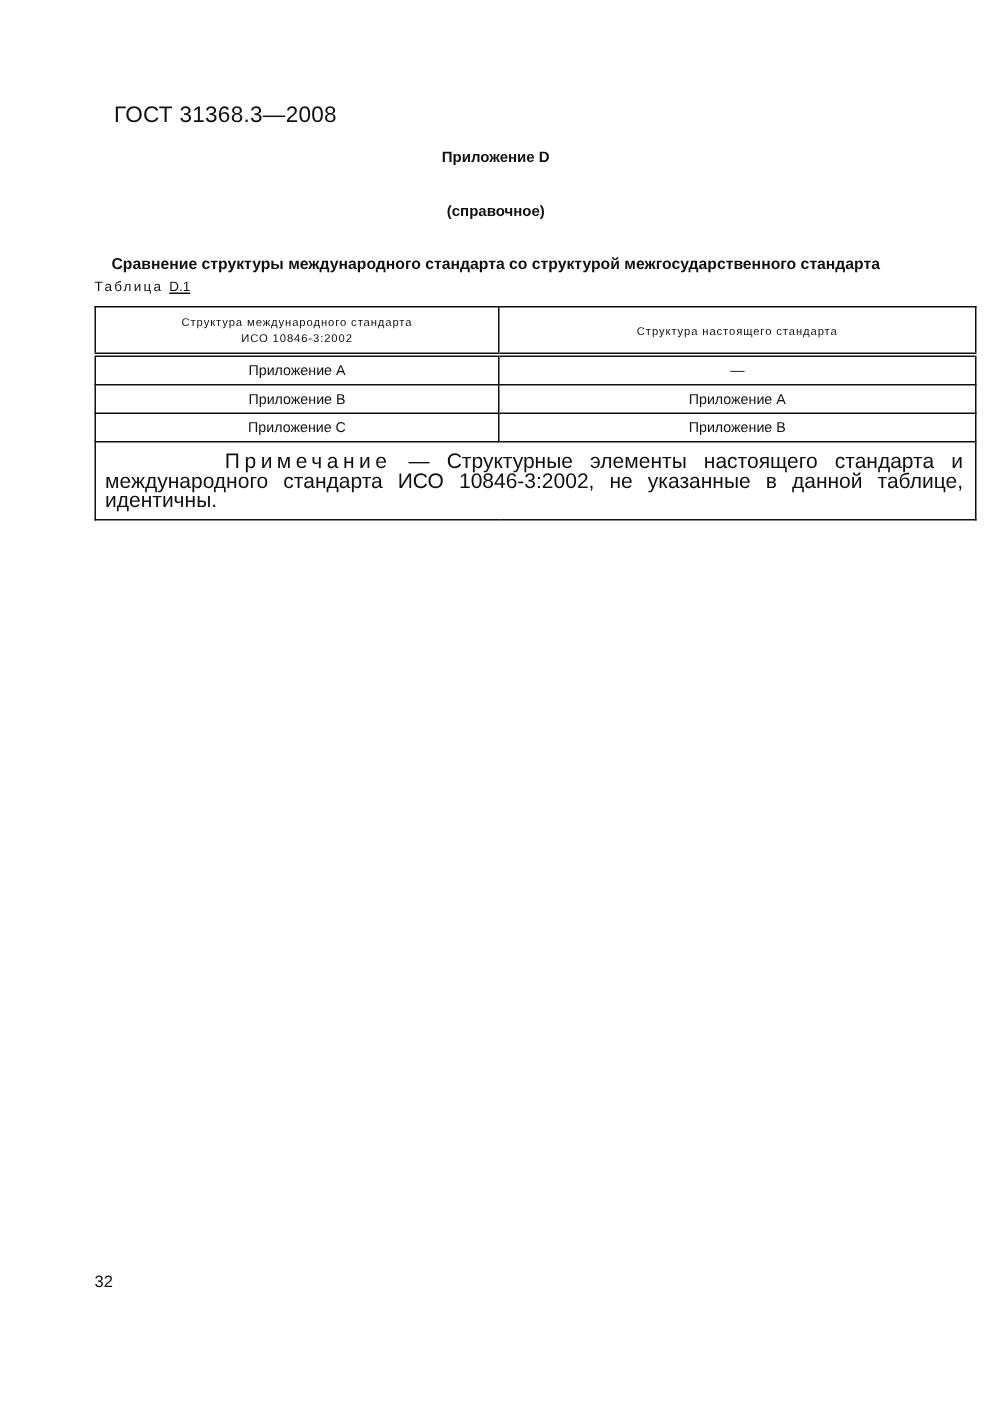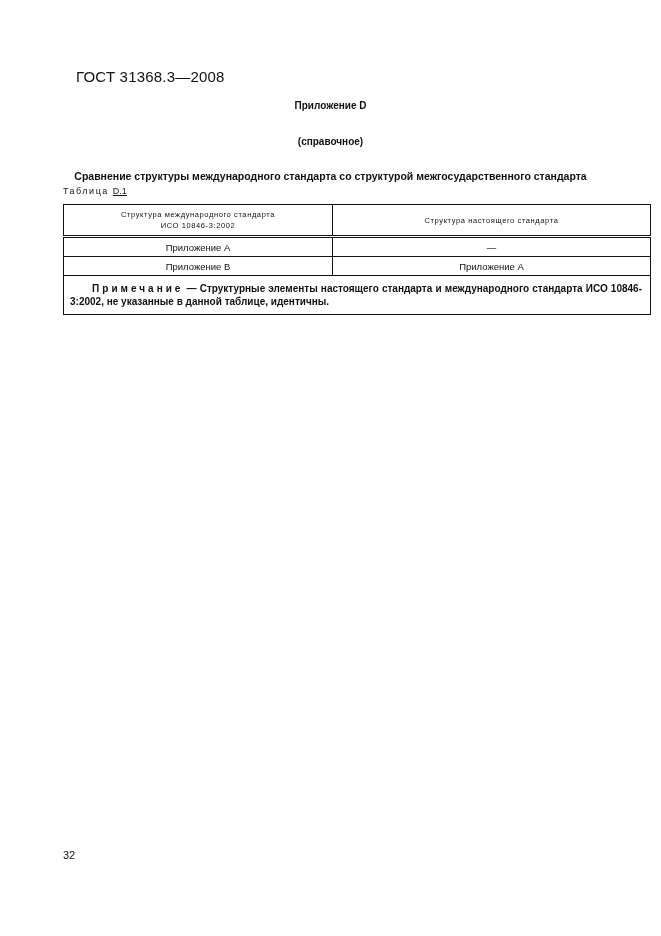--- a/index.html
+++ b/index.html
@@ -10,21 +10,21 @@
     .appendix .s { font-weight: bold; margin-top: 24px; }
     .title { position: absolute; left: 0; width: 661px; top: 148px; text-align: center; font-size: 10.5px; font-weight: bold; margin-top: 22px; }
     .tcap { position: absolute; left: 63px; top: 186px; font-size: 9px; letter-spacing: 1.5px; }
     .tcap .num { letter-spacing: 0; text-decoration: underline; }
     table { position: absolute; left: 63px; top: 204px; width: 588px; border-collapse: collapse; font-size: 9.5px; }
     td, th { border: 1.3px solid #111; text-align: center; padding: 0; font-weight: normal; }
     th { font-size: 7.5px; letter-spacing: 0.6px; height: 30px; line-height: 11px; }
     thead tr th { border-bottom: 3.5px double #111; }
     td { height: 18px; }
     td.c1, th.c1 { width: 268px; }
-    td.note { text-align: justify; padding: 6px 8px 6px 6px; height: auto; line-height: 13px; font-size: 10px; font-weight: bold; }
+    td.note { text-align: justify; padding: 6px 8px 6px 6px; height: auto; line-height: 13px; font-size: 14px; }
     .spaced { letter-spacing: 3px; }
     .pageno { position: absolute; left: 63px; top: 849px; font-size: 11px; }
   </style>
 </head>
 <body>
 
 <div class="header">ГОСТ 31368.3—2008</div>
 
 <div class="appendix">
   <div class="t">Приложение D</div>
@@ -51,20 +51,24 @@
   <tbody>
     <tr>
       <td class="c1">Приложение А</td>
       <td>—</td>
     </tr>
     <tr>
       <td class="c1">Приложение В</td>
       <td>Приложение А</td>
     </tr>
     <tr>
+      <td class="c1">Приложение С</td>
+      <td>Приложение В</td>
+    </tr>
+    <tr>
       <td class="note" colspan="2">
         &nbsp;&nbsp;&nbsp;&nbsp;&nbsp;&nbsp;&nbsp;<span class="spaced">Примечание</span><span> — Структурные элементы настоящего стандарта и международного стандарта ИСО 10846-3:2002, не указанные в данной таблице, идентичны.</span>
       </td>
     </tr>
   </tbody>
 </table>
 
 <div class="pageno">32</div>
 
 </body></html>

